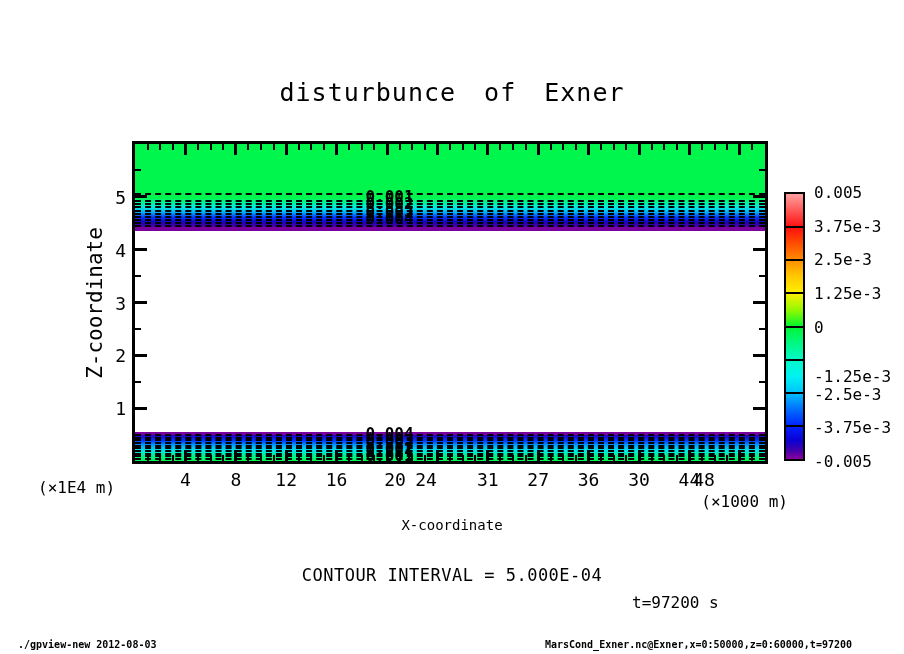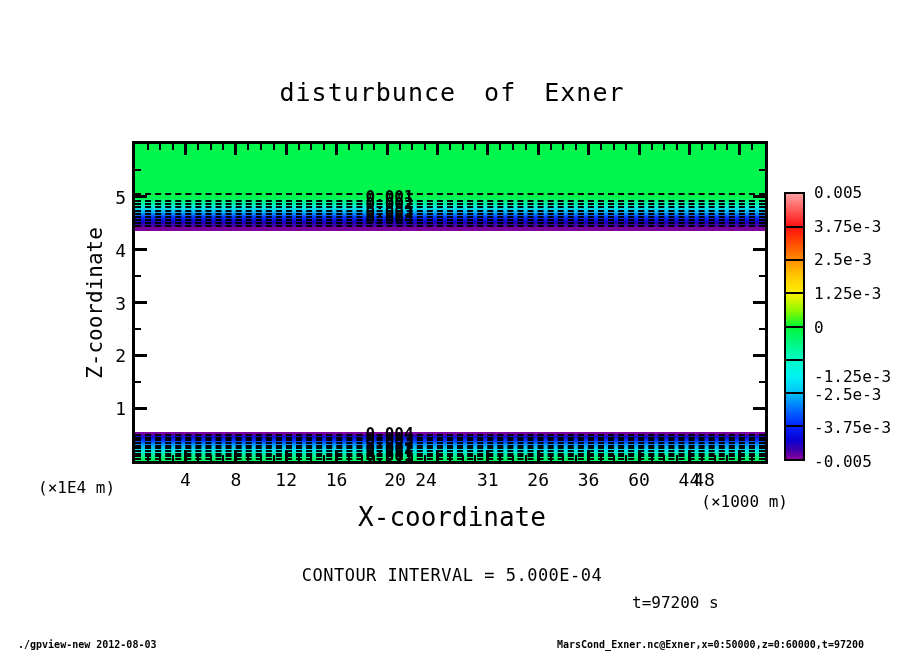--- a/index.html
+++ b/index.html
@@ -10,38 +10,38 @@
   #plot{position:absolute;left:132px;top:141px;width:636px;height:323px;
         border:3px solid #000;box-sizing:border-box;background:#fff;}
   #plot-inner{position:absolute;inset:0;overflow:hidden;}
   .band{position:absolute;left:0;right:0;}
   .cline{position:absolute;left:0;right:0;border-top:2px dashed #000;}
   .tick{position:absolute;background:#000;}
   .clabel{position:absolute;transform:translate(-50%,-50%);font-size:16px;font-weight:bold;
           white-space:nowrap;z-index:5;}
   .ylab{position:absolute;top:303px;left:95px;transform:translate(-50%,-50%) rotate(-90deg);
         font-size:21px;white-space:nowrap;}
-  .xlab{position:absolute;top:502px;left:452px;transform:translateX(-50%);font-size:26px;}
+  .xlab{position:absolute;top:517px;left:452px;transform:translateX(-50%);font-size:14px;}
   #yticklabels{position:absolute;left:96px;top:144px;width:30px;height:317px;}
   .ytl{position:absolute;right:0;transform:translateY(-50%);font-size:18px;}
   #xticklabels{position:absolute;left:135px;top:469px;width:630px;height:20px;}
   .xtl{position:absolute;transform:translateX(-50%);font-size:18px;}
   .yunit{position:absolute;left:38px;top:478px;font-size:16px;}
   .xunit{position:absolute;right:116px;top:492px;font-size:16px;}
   .cnote{position:absolute;top:565px;left:452px;transform:translateX(-50%);font-size:17px;
          letter-spacing:.5px;}
   .tlabel{position:absolute;left:632px;top:593px;font-size:16px;}
   #cbar{position:absolute;left:784px;top:192px;width:21px;height:269px;
         border:2px solid #000;box-sizing:border-box;}
   .cbsep{position:absolute;left:0;right:0;height:2px;background:#000;}
   #cbar-labels{position:absolute;left:814px;top:192px;width:90px;height:269px;}
   .cbl{position:absolute;transform:translateY(-50%);font-size:16px;white-space:nowrap;}
   .foot{position:absolute;top:639px;font-size:10px;font-weight:bold;white-space:nowrap;}
   .foot.l{left:18px;}
-  .foot.r{right:40px;}
+  .foot.r{right:52px;}
 </style>
 </head>
 <body>
 
 <div id="canvas">
   <div class="title">disturbunce of Exner</div>
 
   <div class="ylab">Z-coordinate</div>
 
   <div id="plot">
@@ -210,23 +210,23 @@
       <div class="ytl" style="top: 52.8333px;">5</div>
     </div>
   <div id="xticklabels">
       <div class="xtl" style="left: 50.4px;">4</div>
       <div class="xtl" style="left: 100.8px;">8</div>
       <div class="xtl" style="left: 151.2px;">12</div>
       <div class="xtl" style="left: 201.6px;">16</div>
       <div class="xtl" style="left: 260px;">20</div>
       <div class="xtl" style="left: 291px;">24</div>
       <div class="xtl" style="left: 352.8px;">31</div>
-      <div class="xtl" style="left: 403.2px;">26</div>
+      <div class="xtl" style="left: 403.2px;">27</div>
       <div class="xtl" style="left: 453.6px;">36</div>
-      <div class="xtl" style="left: 504px;">60</div>
+      <div class="xtl" style="left: 504px;">30</div>
       <div class="xtl" style="left: 554.4px;">44</div>
       <div class="xtl" style="left: 569px;">48</div>
     </div>
 
   <div class="yunit">(×1E4 m)</div>
   <div class="xunit">(×1000 m)</div>
 
   <div class="xlab">X-coordinate</div>
   <div class="cnote">CONTOUR INTERVAL = 5.000E-04</div>
   <div class="tlabel">t=97200 s</div>

